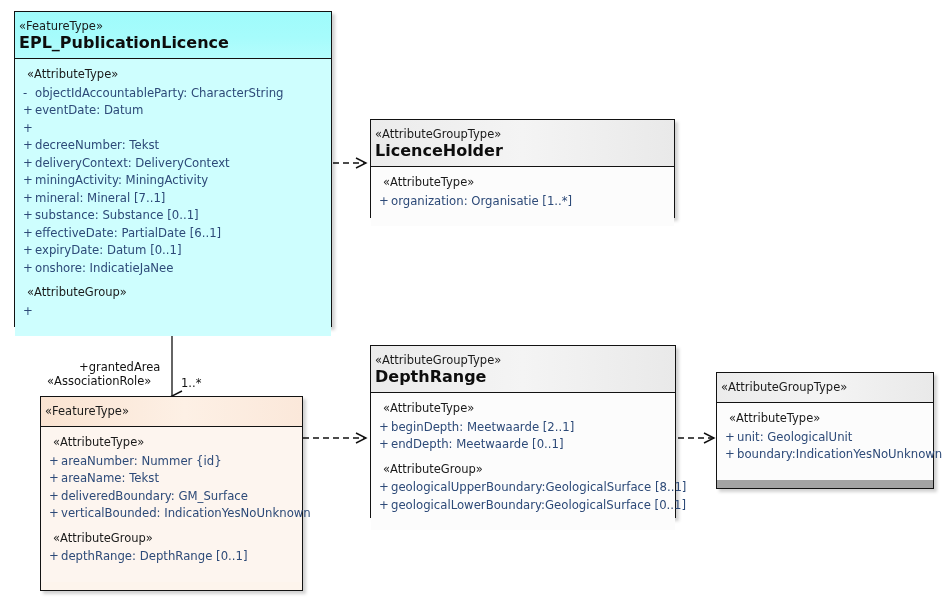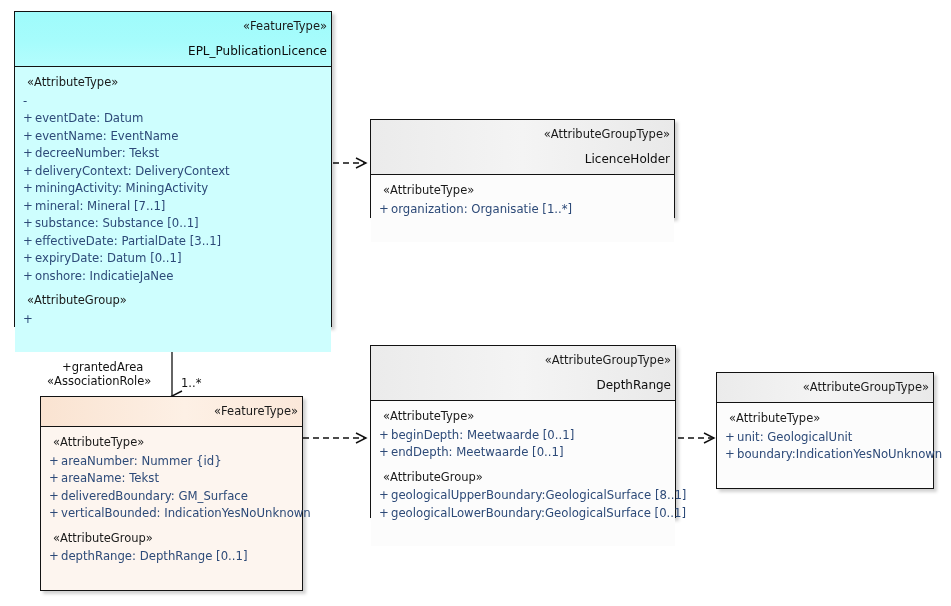--- a/index.html
+++ b/index.html
@@ -24,40 +24,40 @@
   
   .uml-box {
     position: absolute;
     border: 1.3px solid #121212;
     box-sizing: border-box;
     box-shadow: 3px 3px 3px rgba(0,0,0,0.18);
     background: #ffffff;
   }
   .uml-head {
     border-bottom: 1.3px solid #121212;
-    text-align: right;
+    text-align: left;
     padding: 7px 4px 7px 4px;
     box-sizing: border-box;
   }
   .stereo {
     font-size: 11.5px;
     color: #1a1a1a;
     line-height: 15px;
     white-space: nowrap;
   }
   .cname {
-    font-size: 12px;
-    font-weight: normal;
+    font-size: 16px;
+    font-weight: bold;
     color: #0d0d0d;
     line-height: 16px;
     white-space: nowrap;
-    margin-top: 9px;
+    margin-top: 1px;
   }
   .uml-body {
-    padding: 7px 0 24px 0;
+    padding: 7px 0 16px 0;
     box-sizing: border-box;
   }
   .grp-label {
     font-size: 11.5px;
     color: #1a1a1a;
     padding: 0 0 1px 12px;
     line-height: 17.5px;
     white-space: nowrap;
   }
   .attr {
@@ -87,21 +87,21 @@
     background: linear-gradient(to bottom, #9ffbfb 0%, #a6fcfc 55%, #b4fdfd 100%);
   }
   .box-feature-cyan .uml-body { background: #cefefe; }
 
   .box-feature-peach { background: #fdf4ec; }
   .box-feature-peach .uml-head {
     background: linear-gradient(to right, #fae3d1 0%, #fdf0e5 55%, #fbe8da 100%);
   }
   .box-feature-peach .uml-body { background: #fdf5ef; }
 
-  .box-group-grey { background: #0f766e; }
+  .box-group-grey { background: #a3a3a3; }
   .box-group-grey .uml-head {
     background: linear-gradient(to right, #ebebeb 0%, #f4f4f4 50%, #e9e9e9 100%);
   }
   .box-group-grey .uml-body { background: #fcfcfc; }
 
   
   .edge-label {
     position: absolute;
     font-size: 11.5px;
     color: #111111;
@@ -146,42 +146,42 @@
     <g>
       <line x1="303" y1="438" x2="366" y2="438" stroke="#111111" stroke-width="1.3" stroke-dasharray="6,4" marker-end="url(#openArrow)"></line>
     </g>
 
      GeologicalSurface (dependency) --&gt;
     <g>
       <line x1="678" y1="438" x2="714" y2="438" stroke="#111111" stroke-width="1.3" stroke-dasharray="6,4" marker-end="url(#openArrow)"></line>
     </g>
   </svg>
 
-  <div class="edge-label" style="left:62px; top:360px;">+grantedArea</div>
+  <div class="edge-label" style="left:79px; top:360px;">+grantedArea</div>
   <div class="edge-label" style="left:47px; top:374px;">«AssociationRole»</div>
   <div class="edge-label" style="left:181px; top:376px;">1..*</div>
 
   <div class="uml-box box-feature-cyan" style="left:14px; top:11px; width:318px; height:316px;">
     <div class="uml-head">
       <div class="stereo">«FeatureType»</div>
       <div class="cname">EPL_PublicationLicence</div>
     </div>
     <div class="uml-body">
       <div class="grp-label">«AttributeType»</div>
 
       <div class="attr">
         <span class="vis">-</span>
+        <span class="sig">objectIdAccountableParty: CharacterString</span>
       </div>
       <div class="attr">
         <span class="vis">+</span>
         <span class="sig">eventDate: Datum</span>
       </div>
       <div class="attr">
         <span class="vis">+</span>
-        <span class="sig">eventName: EventName</span>
       </div>
       <div class="attr">
         <span class="vis">+</span>
         <span class="sig">decreeNumber: Tekst</span>
       </div>
       <div class="attr">
         <span class="vis">+</span>
         <span class="sig">deliveryContext: DeliveryContext</span>
       </div>
       <div class="attr">
@@ -191,21 +191,21 @@
       <div class="attr">
         <span class="vis">+</span>
         <span class="sig">mineral: Mineral [7..1]</span>
       </div>
       <div class="attr">
         <span class="vis">+</span>
         <span class="sig">substance: Substance [0..1]</span>
       </div>
       <div class="attr">
         <span class="vis">+</span>
-        <span class="sig">effectiveDate: PartialDate [3..1]</span>
+        <span class="sig">effectiveDate: PartialDate [6..1]</span>
       </div>
       <div class="attr">
         <span class="vis">+</span>
         <span class="sig">expiryDate: Datum [0..1]</span>
       </div>
       <div class="attr">
         <span class="vis">+</span>
         <span class="sig">onshore: IndicatieJaNee</span>
       </div>
 
@@ -267,21 +267,21 @@
 
   <div class="uml-box box-group-grey" style="left:370px; top:345px; width:306px; height:173px;">
     <div class="uml-head">
       <div class="stereo">«AttributeGroupType»</div>
       <div class="cname">DepthRange</div>
     </div>
     <div class="uml-body">
       <div class="grp-label">«AttributeType»</div>
       <div class="attr">
         <span class="vis">+</span>
-        <span class="sig">beginDepth: Meetwaarde [0..1]</span>
+        <span class="sig">beginDepth: Meetwaarde [2..1]</span>
       </div>
       <div class="attr">
         <span class="vis">+</span>
         <span class="sig">endDepth: Meetwaarde [0..1]</span>
       </div>
 
       <div class="gap"></div>
 
       <div class="grp-label">«AttributeGroup»</div>
       <div class="attr">

